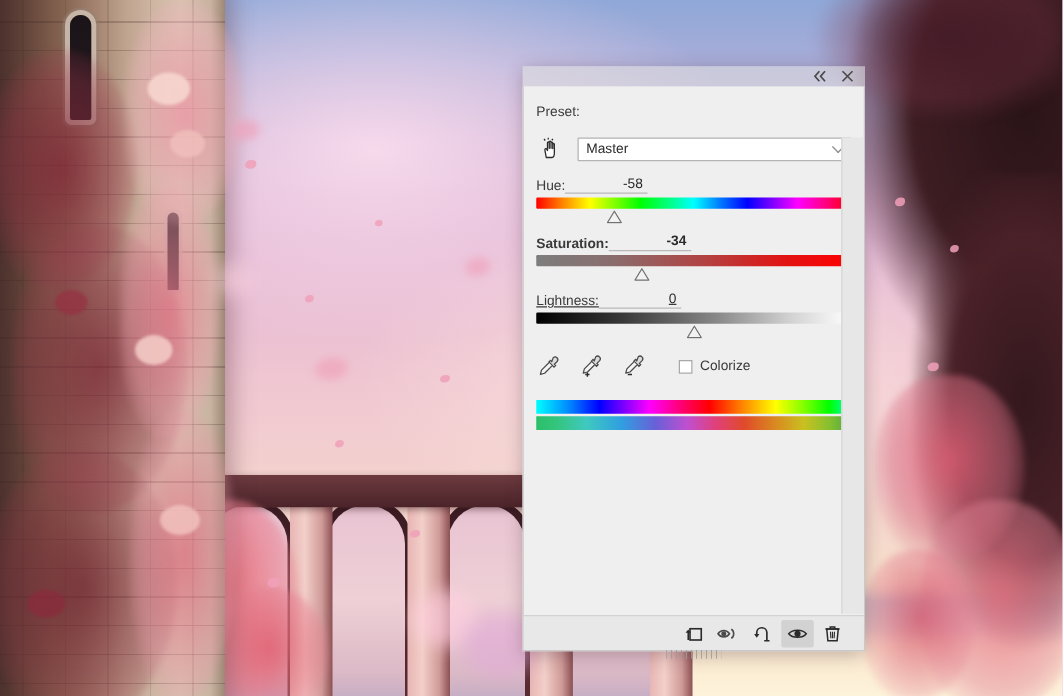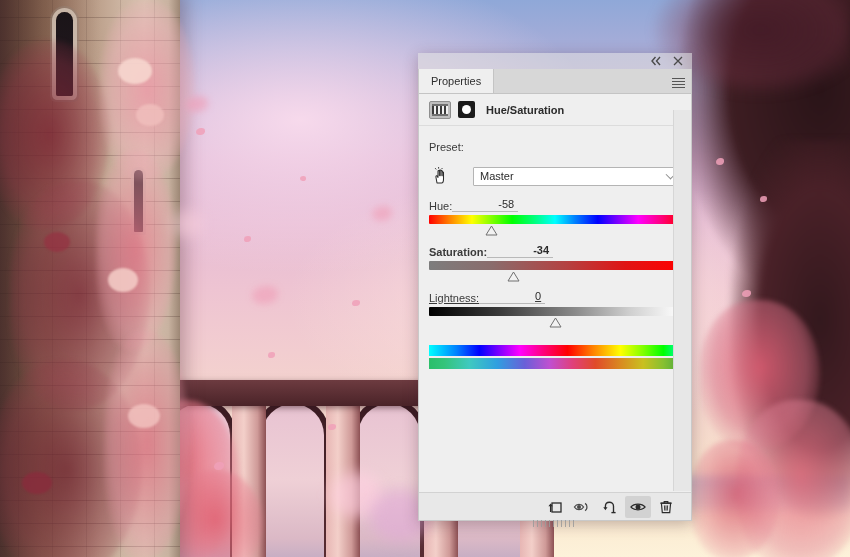--- a/index.html
+++ b/index.html
@@ -204,21 +204,21 @@
     border: 1px solid #b4b4b4; border-radius: 1px;
     display: flex; align-items: center; padding: 0 6px;
     font-size: 11px; color: #2b2b2b; cursor: pointer; position: relative;
   }
   .select .chev {
     position: absolute; right: 6px; top: 50%; width: 7px; height: 7px;
     border-right: 1px solid #8d8d8d; border-bottom: 1px solid #8d8d8d;
     transform: translateY(-70%) rotate(45deg);
   }
 
-  .hand-row { display: flex; align-items: center; height: 24px; margin: 0 10px 8px 10px; gap: 22px; }
+  .hand-row { display: flex; align-items: center; height: 24px; margin: 0 10px 8px 10px; gap: 11px; }
   .hand-icon { width: 22px; height: 22px; display: flex; align-items: center; justify-content: center; cursor: pointer; }
 
   .slider-block { margin: 0 10px 0 10px; }
   .slider-head { display: flex; align-items: flex-end; justify-content: flex-start; height: 16px; }
   .slider-name { font-size: 11px; color: #3a3a3a; }
   .val-field {
     width: 66px; text-align: right; font-size: 11px; color: #2b2b2b;
     border-bottom: 1px solid #b9b9b9; padding-right: 4px; padding-bottom: 1px;
     cursor: text;
   }
@@ -372,39 +372,21 @@
       </div>
       <div class="tb-btn">
         <svg width="10" height="10" viewBox="0 0 10 10">
           <path d="M1 1 L9 9 M9 1 L1 9" stroke="#4a4a4a" stroke-width="1.3"></path>
         </svg>
       </div>
     </div>
 
     <div class="panel-body">
 
-      <div class="tabstrip">
-        <div class="tab">
-          <span>Properties</span>
-        </div>
-        <div class="tabfill"></div>
-        <div class="burger">
-            <i></i>
-          </div>
-      </div>
-
-      <div class="adj-header">
-        <div class="adj-icon">
-          <div class="inner"></div>
-        </div>
-        <div class="mask-thumb">
-          <div class="dot"></div>
-        </div>
-        <div class="adj-title">Hue/Saturation</div>
-      </div>
+
 
       <div class="content">
 
         <div class="row">
           <span class="row-label preset-label">Preset:</span>
         </div>
 
         <div class="hand-row">
           <div class="hand-icon">
             <svg width="20" height="20" viewBox="0 0 20 20">
@@ -458,20 +440,46 @@
           <div class="track-wrap">
             <div class="track light"></div>
             <div class="thumb" id="thumb-light" style="left: 50%;">
               <svg width="13" height="11" viewBox="0 0 13 11">
                 <path d="M6.5 1 L12 10 L1 10 Z" fill="#f2f2f2" stroke="#707070" stroke-width="1" stroke-linejoin="round"></path>
               </svg>
             </div>
           </div>
         </div>
 
+        <div class="tools-row">
+          <div class="eyedrop">
+            <svg width="20" height="20" viewBox="0 0 20 20">
+              <path d="M13.6 3.1 a2.2 2.2 0 0 1 3.1 3.1 l-2.2 2.2 1 1 -1.3 1.3 -4.1-4.1 1.3-1.3 1 1 Z" fill="#dcdcdc" stroke="#4a4a4a" stroke-width="1"></path>
+              <path d="M10.1 7.2 L4.2 13.1 L3.3 16.5 L6.7 15.6 L12.6 9.7" fill="#f4f4f4" stroke="#4a4a4a" stroke-width="1" stroke-linejoin="round"></path>
+            </svg>
+          </div>
+          <div class="eyedrop">
+            <svg width="20" height="20" viewBox="0 0 20 20">
+              <path d="M13.6 2.4 a2.2 2.2 0 0 1 3.1 3.1 l-2.2 2.2 1 1 -1.3 1.3 -4.1-4.1 1.3-1.3 1 1 Z" fill="#dcdcdc" stroke="#4a4a4a" stroke-width="1"></path>
+              <path d="M10.1 6.5 L4.5 12.1 L3.6 15.5 L7 14.6 L12.6 9" fill="#f4f4f4" stroke="#4a4a4a" stroke-width="1" stroke-linejoin="round"></path>
+              <path d="M5.2 16.6 L8.6 16.6 M6.9 14.9 L6.9 18.3" stroke="#2b2b2b" stroke-width="1.1"></path>
+            </svg>
+          </div>
+          <div class="eyedrop">
+            <svg width="20" height="20" viewBox="0 0 20 20">
+              <path d="M13.6 2.4 a2.2 2.2 0 0 1 3.1 3.1 l-2.2 2.2 1 1 -1.3 1.3 -4.1-4.1 1.3-1.3 1 1 Z" fill="#dcdcdc" stroke="#4a4a4a" stroke-width="1"></path>
+              <path d="M10.1 6.5 L4.5 12.1 L3.6 15.5 L7 14.6 L12.6 9" fill="#f4f4f4" stroke="#4a4a4a" stroke-width="1" stroke-linejoin="round"></path>
+              <path d="M5.2 16.6 L8.6 16.6" stroke="#2b2b2b" stroke-width="1.1"></path>
+            </svg>
+          </div>
+          <div class="cbox-wrap">
+            <div class="cbox"></div>
+            <span class="cbox-label">Colorize</span>
+          </div>
+        </div>
 
         <div class="spectra">
           <div class="spec-bar spec-top"></div>
           <div class="spec-bar spec-bot"></div>
         </div>
 
       </div>
 
       <div class="side-strip"></div>
 

